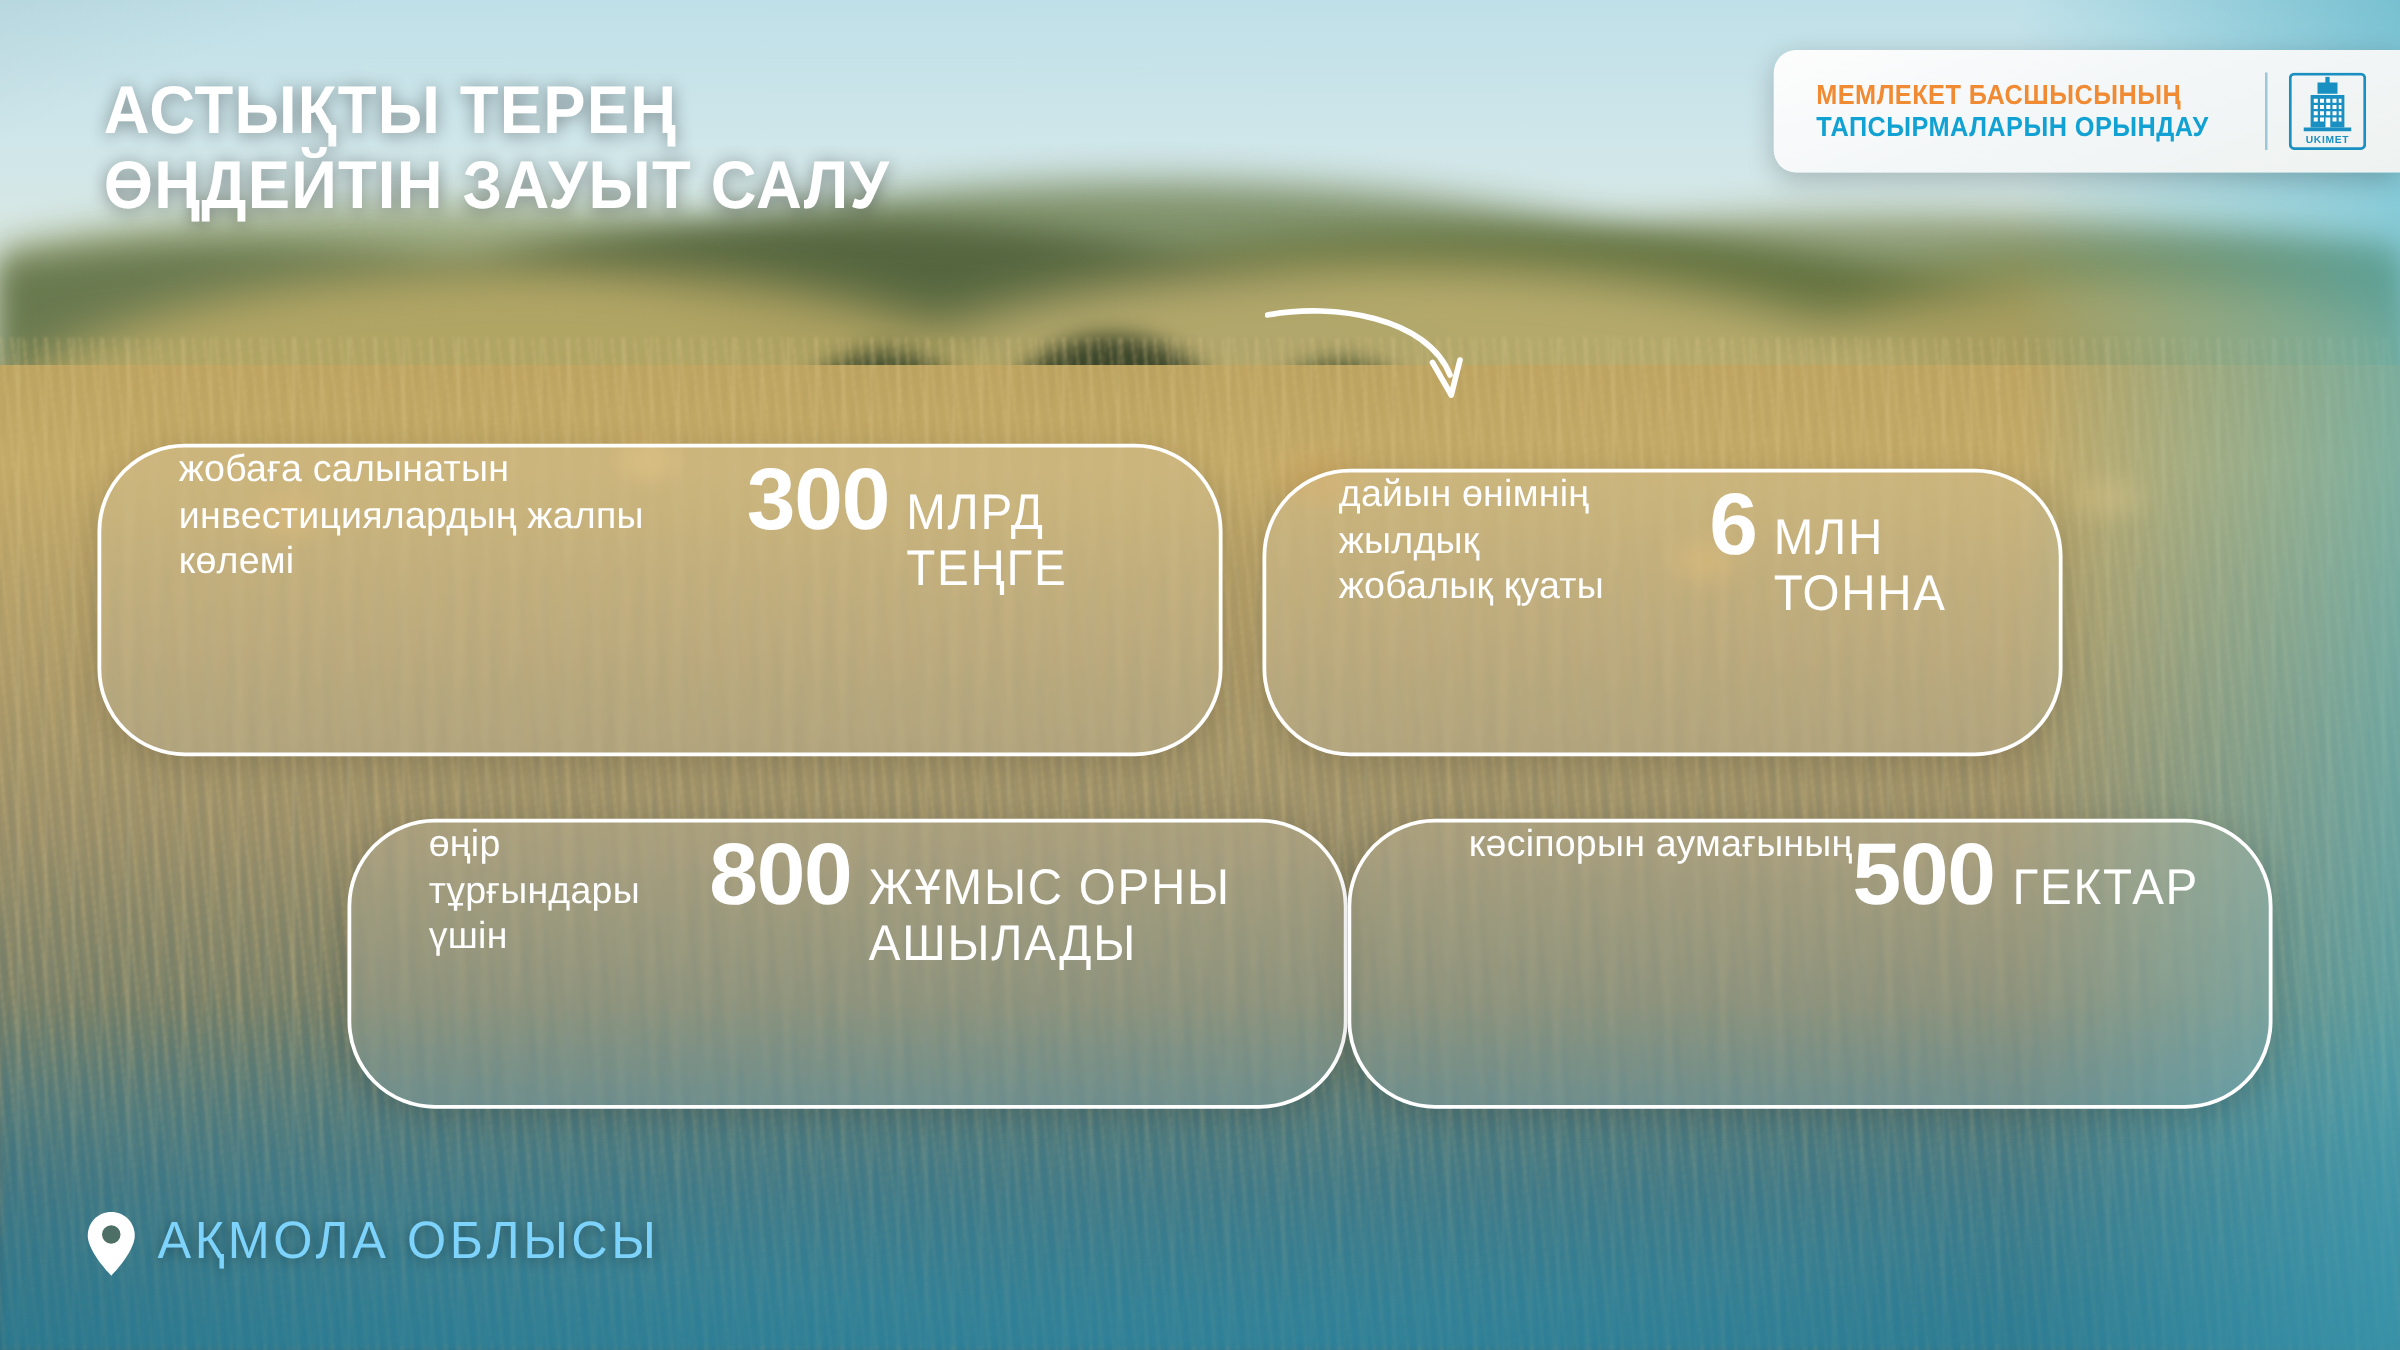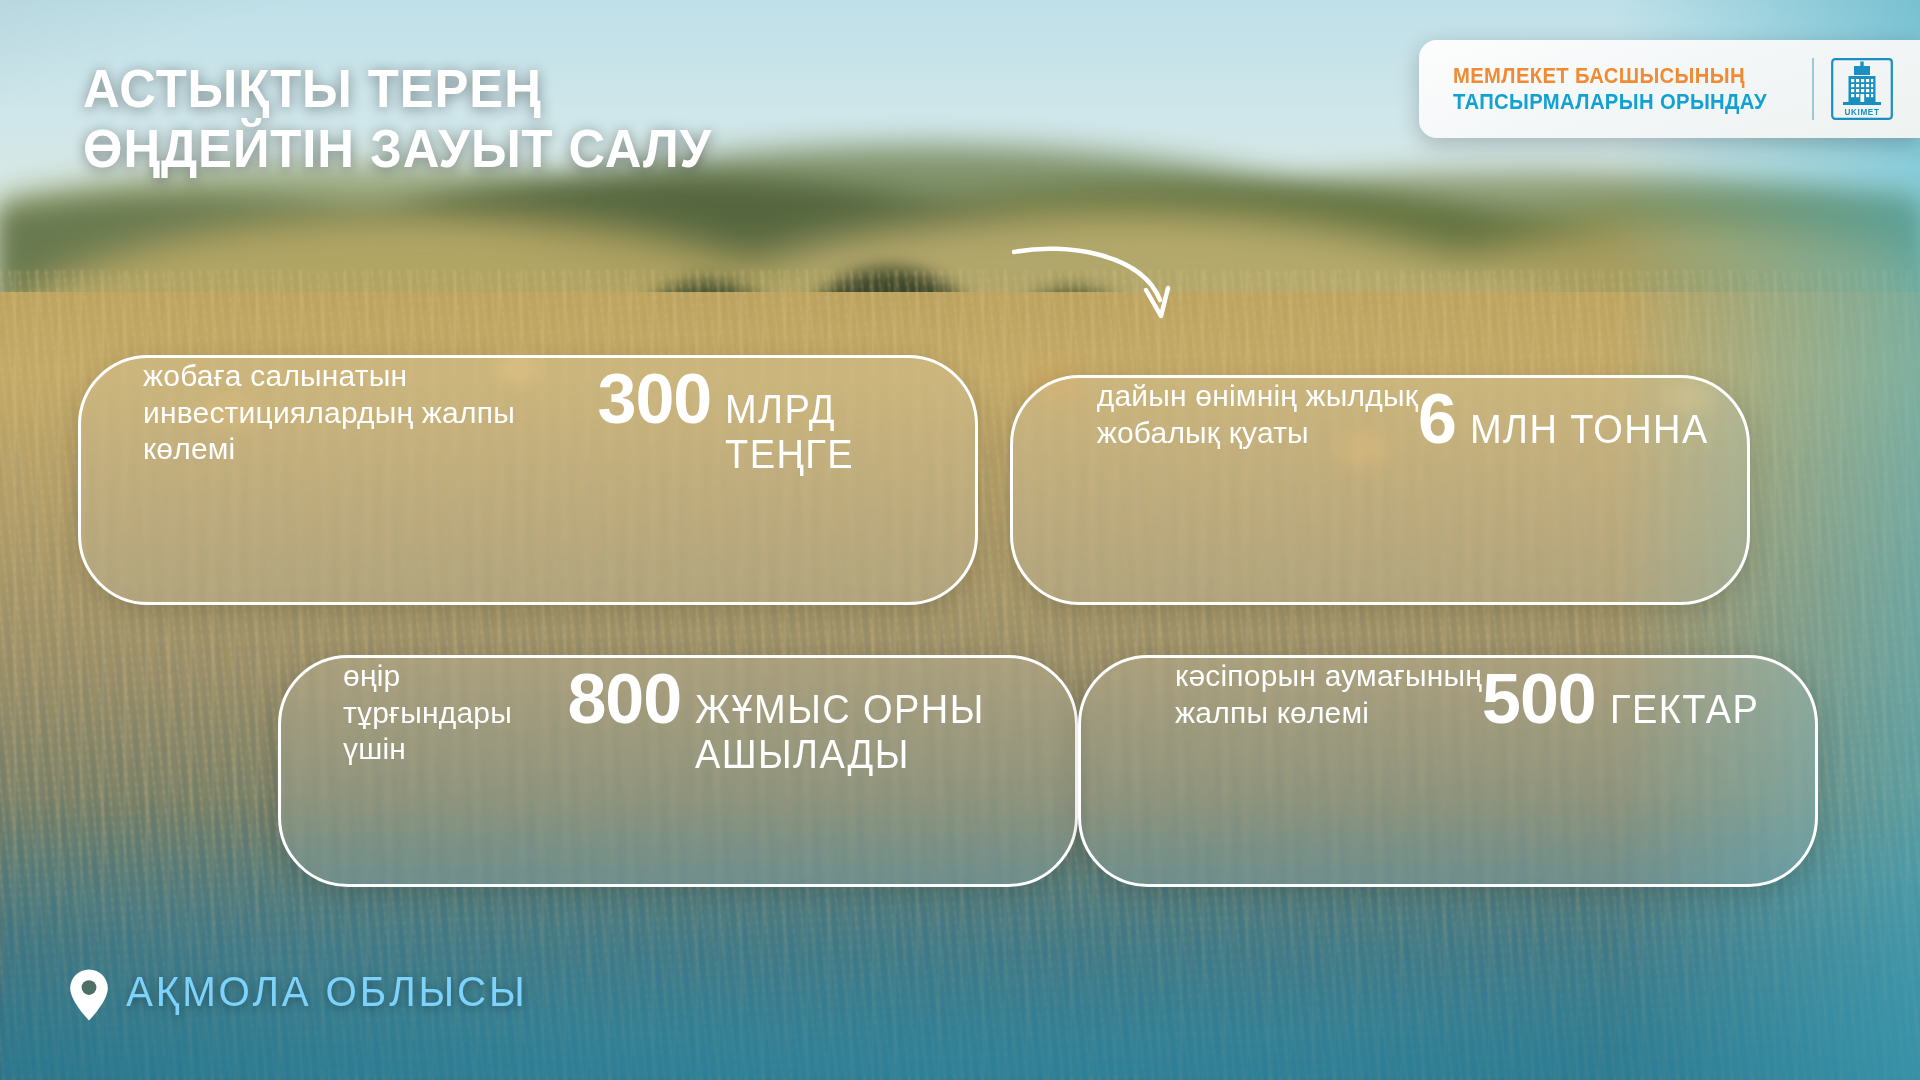--- a/index.html
+++ b/index.html
@@ -154,21 +154,21 @@
     display:flex; flex-direction:row; justify-content:center;
     box-shadow:0 6px 26px rgba(0,0,0,.15);
   }
   .card .lead { font-size:30px; line-height:1.22; font-weight:400; letter-spacing:.2px; }
   .card .valrow { display:flex; align-items:baseline; margin-top:8px; }
   .card .num { font-size:70px; font-weight:700; line-height:.95; letter-spacing:-1px; }
   .card .unit { font-size:40px; font-weight:400; text-transform:uppercase; letter-spacing:1.5px;
     margin-left:14px; transform:scaleX(.95); transform-origin:left center; }
 
   #card-investment { left:78px;  top:355px; width:900px;  height:250px; padding:0 0 0 62px; }
-  #card-capacity   { left:1010px;top:375px; width:740px;  height:230px; padding:0 0 0 58px; }
+  #card-capacity   { left:1010px;top:375px; width:640px;  height:230px; padding:0 0 0 58px; }
   #card-jobs       { left:278px; top:655px; width:800px;  height:232px; padding:0 16px 0 62px; }
   #card-area       { left:1078px;top:655px; width:740px;  height:232px; padding:0 16px 0 62px; }
 
   
   #location {
     position:absolute; left:68px; bottom:58px;
     display:flex; align-items:flex-start; color:#7dd3fc;
   }
   #location .pinwrap { width:42px; height:54px; margin-right:16px; }
   #location .loc-text {
@@ -275,21 +275,20 @@
   </div>
   <div class="valrow">
     <span class="num">800</span>
     <span class="unit">ЖҰМЫС ОРНЫ АШЫЛАДЫ</span>
   </div>
 </div>
 
 <div class="card" id="card-area">
   <div class="lead">
     <div>кәсіпорын аумағының</div>
-    <div>жалпы көлемі</div>
   </div>
   <div class="valrow">
     <span class="num">500</span>
     <span class="unit">ГЕКТАР</span>
   </div>
 </div>
 
 <div id="location">
   <span class="pinwrap">
     <svg width="42" height="54" viewBox="0 0 42 54" aria-hidden="true">

